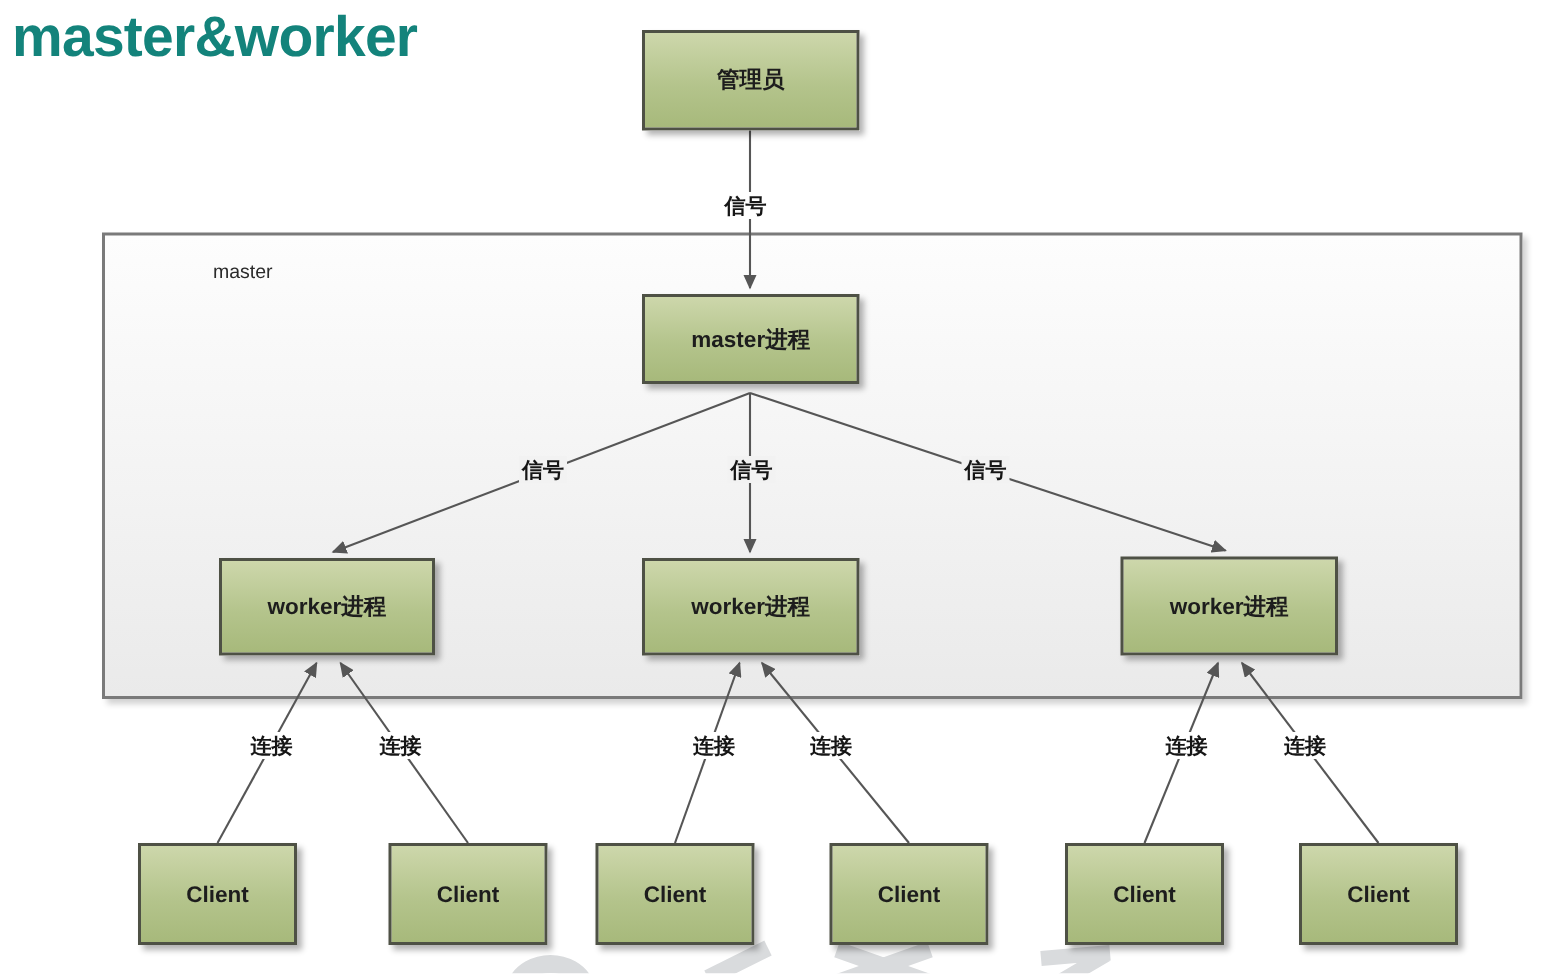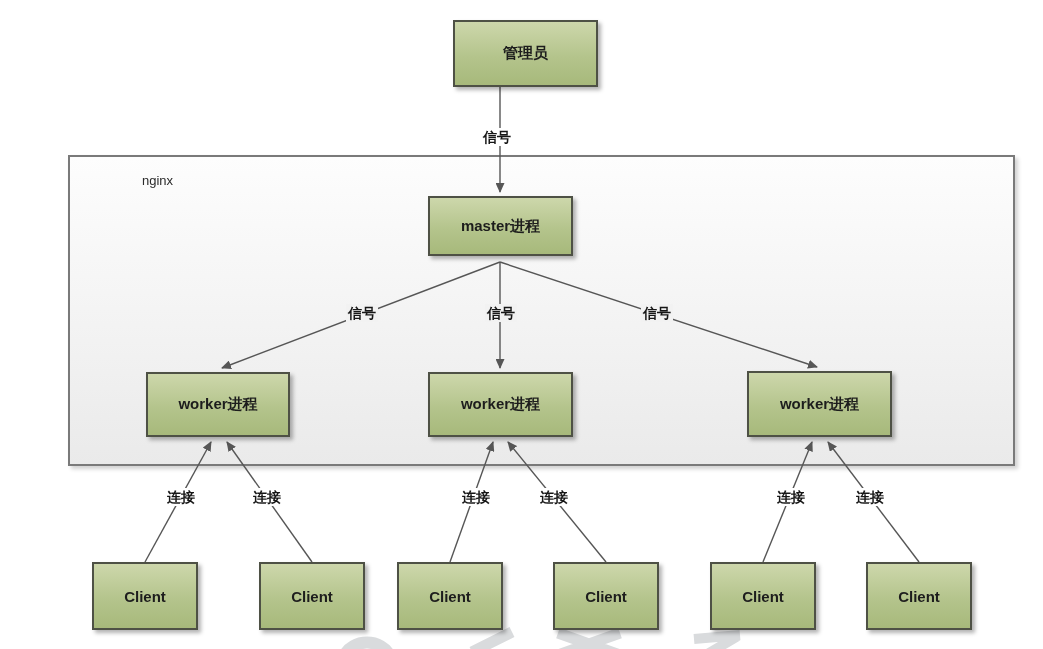--- a/index.html
+++ b/index.html
@@ -54,44 +54,45 @@
 
 <div class="stage">
 
   <svg class="watermark" width="1043" height="649" viewBox="0 0 1043 649">
     <path class="wm" d="M344 656 A 25 22 0 0 1 390 656" stroke-width="12"></path>
     <path class="wm" d="M472 652 L512 632" stroke-width="11"></path>
     <path class="wm" d="M558 633 L620 655 M620 633 L558 655" stroke-width="11"></path>
     <path class="wm" d="M694 639 L740 635 M738 636 L704 656" stroke-width="10"></path>
   </svg>
 
+  <div class="page-title">master&amp;worker</div>
 
   <div class="nginx-box">
-    <div class="nginx-label">nginx</div>
+    <div class="nginx-label">master</div>
   </div>
 
   <svg class="edges" width="1043" height="649" viewBox="0 0 1043 649">
     <defs>
       <marker id="arrow" markerWidth="11" markerHeight="9" refX="9" refY="4.5" orient="auto" markerUnits="userSpaceOnUse">
         <path class="arrowhead" d="M0,0 L10,4.5 L0,9 z"></path>
       </marker>
     </defs>
     <line x1="500" y1="87" x2="500" y2="192" marker-end="url(#arrow)"></line>
     <line x1="500" y1="262" x2="222" y2="368" marker-end="url(#arrow)"></line>
     <line x1="500" y1="262" x2="500" y2="368" marker-end="url(#arrow)"></line>
     <line x1="500" y1="262" x2="817" y2="367" marker-end="url(#arrow)"></line>
     <line x1="145" y1="562" x2="211" y2="442" marker-end="url(#arrow)"></line>
     <line x1="312" y1="562" x2="227" y2="442" marker-end="url(#arrow)"></line>
     <line x1="450" y1="562" x2="493" y2="442" marker-end="url(#arrow)"></line>
     <line x1="606" y1="562" x2="508" y2="442" marker-end="url(#arrow)"></line>
     <line x1="763" y1="562" x2="812" y2="442" marker-end="url(#arrow)"></line>
     <line x1="919" y1="562" x2="828" y2="442" marker-end="url(#arrow)"></line>
   </svg>
 
-  <div class="node" style="left:453px;top:20px;width:145px;height:67px;">管理员</div>
+  <div class="node" style="left:428px;top:20px;width:145px;height:67px;">管理员</div>
 
   <div class="node" style="left:428px;top:196px;width:145px;height:60px;">master进程</div>
 
   <div class="node" style="left:146px;top:372px;width:144px;height:65px;">worker进程</div>
   <div class="node" style="left:428px;top:372px;width:145px;height:65px;">worker进程</div>
   <div class="node" style="left:747px;top:371px;width:145px;height:66px;">worker进程</div>
 
   <div class="node" style="left:92px;top:562px;width:106px;height:68px;">Client</div>
   <div class="node" style="left:259px;top:562px;width:106px;height:68px;">Client</div>
   <div class="node" style="left:397px;top:562px;width:106px;height:68px;">Client</div>

